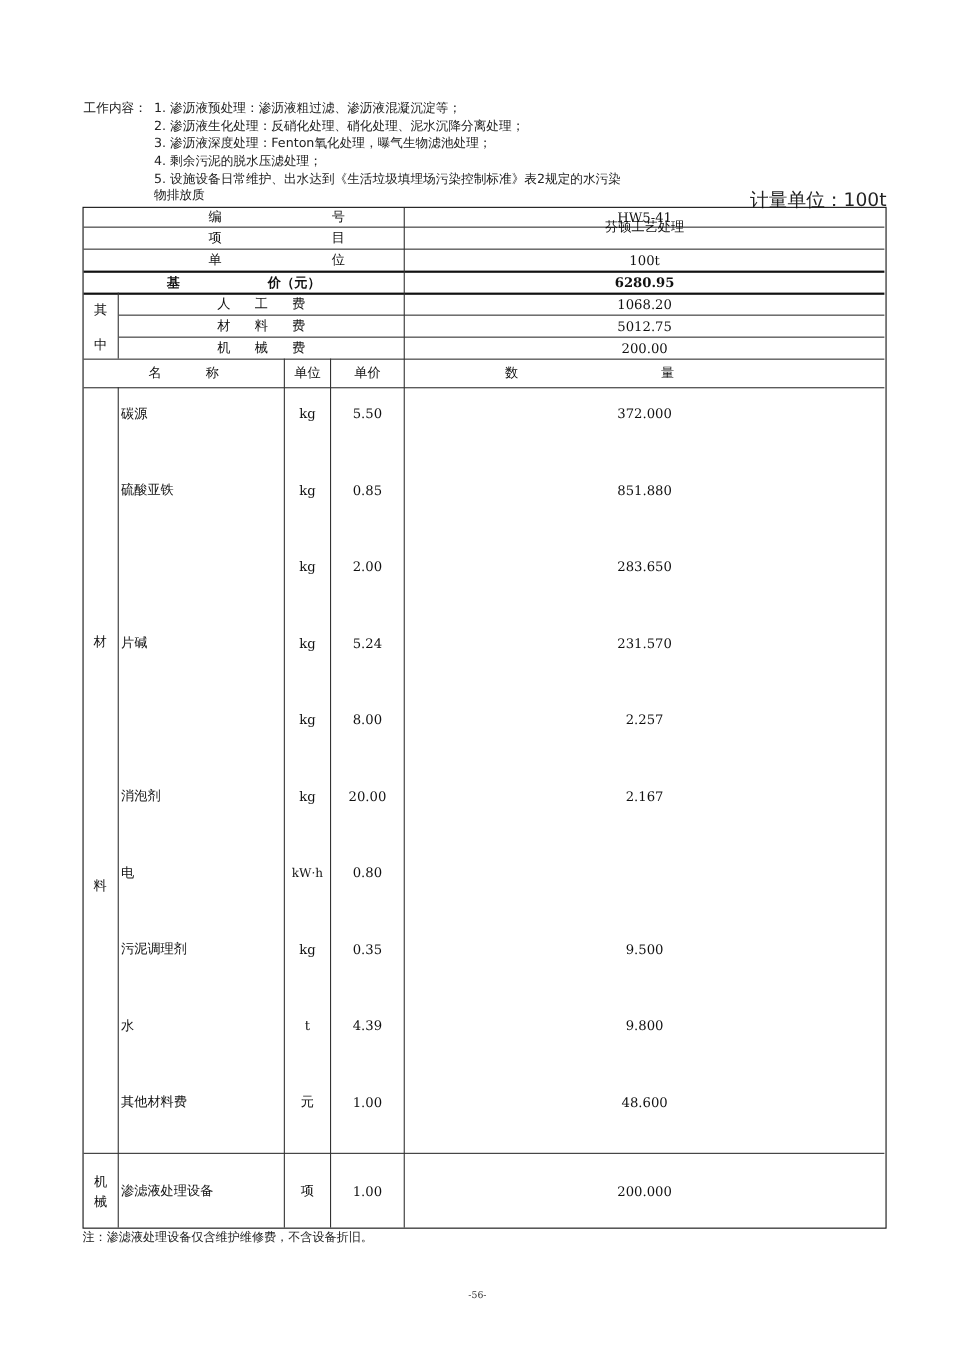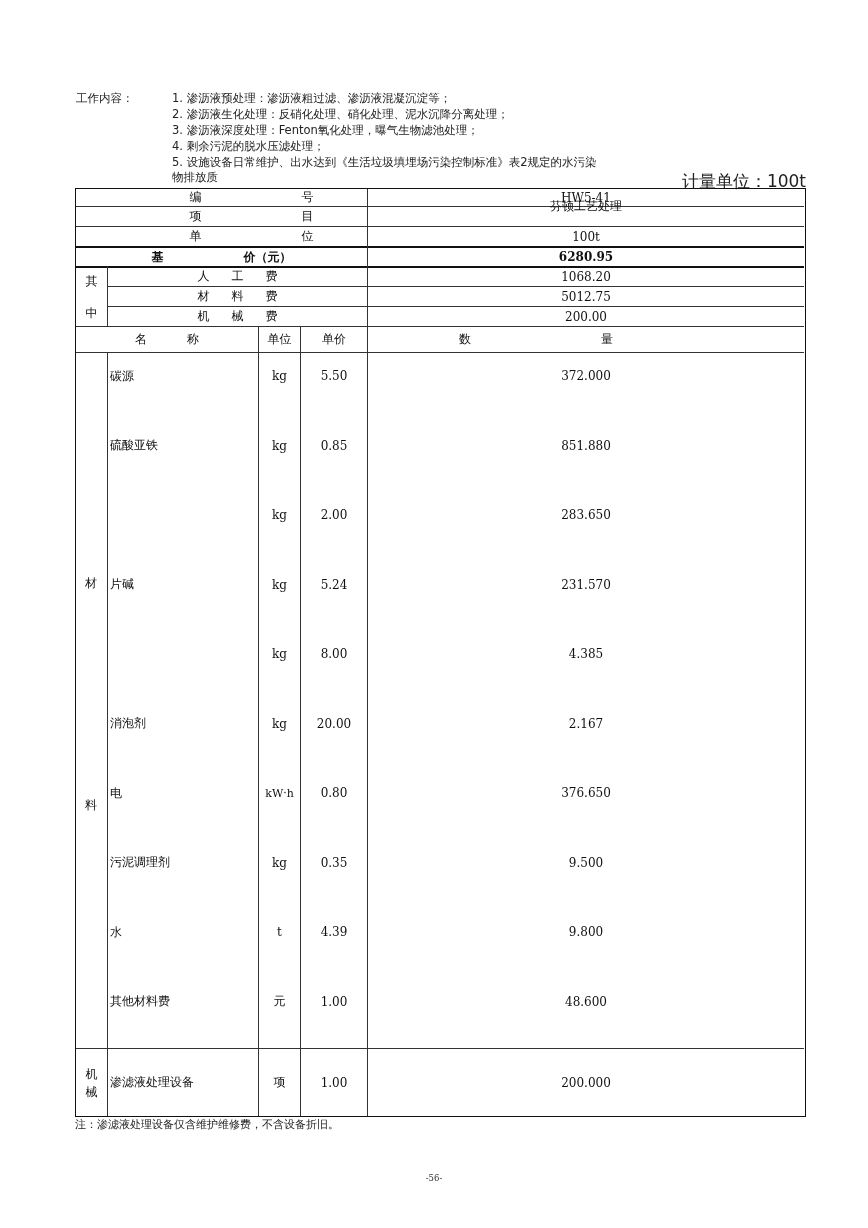--- a/index.html
+++ b/index.html
@@ -1,21 +1,21 @@
 <!DOCTYPE html>
 <html><head>
 <meta charset="utf-8">
 <style>
   html, body { margin: 0; padding: 0; background: #ffffff; }
   body { width: 868px; height: 1228px; position: relative; overflow: hidden;
          font-family: "DejaVu Serif", "Liberation Serif", serif; color: #111; }
   .abs { position: absolute; }
   .work { left: 76px; top: 91px; font-size: 11.5px; line-height: 15.5px; font-family: "DejaVu Sans", "Liberation Sans", sans-serif; color: #222; }
   .work .label { position: absolute; left: 0; top: 0; white-space: nowrap; }
-  .work .line { position: absolute; left: 64px; white-space: nowrap; margin-left: 32px; }
+  .work .line { position: absolute; left: 64px; white-space: nowrap; }
   .measure { right: 62px; top: 170px; font-size: 17px; font-family: "DejaVu Sans", "Liberation Sans", sans-serif; color: #222; white-space: nowrap; }
 
   .tbl { position: absolute; left: 75px; top: 188px; width: 731px; height: 929px;
          border: 1.5px solid #111; box-sizing: border-box; }
   .hl { position: absolute; height: 0; border-top: 1px solid #333; }
   .hl.thick { border-top: 2px solid #111; }
   .vl { position: absolute; width: 0; border-left: 1px solid #333; }
   .cell { position: absolute; display: flex; align-items: center; justify-content: center;
           font-size: 12px; white-space: nowrap; box-sizing: border-box; }
   .cell.left { justify-content: flex-start; padding-left: 2px; }
@@ -142,33 +142,32 @@
     </div>
     <div class="mrow" style="position:absolute;left:0;top:372.5px;width:728px;height:69px">
       <div class="cell left" style="left:32px;top:0;width:150px;height:46px">片碱</div>
       <div class="cell" style="left:183px;top:0;width:41px;height:46px">kg</div>
       <div class="cell" style="left:225px;top:0;width:66px;height:46px">5.24</div>
       <div class="cell" style="left:292px;top:0;width:436px;height:46px">231.570</div>
     </div>
     <div class="mrow" style="position:absolute;left:0;top:442px;width:728px;height:69px">
       <div class="cell" style="left:183px;top:0;width:41px;height:46px">kg</div>
       <div class="cell" style="left:225px;top:0;width:66px;height:46px">8.00</div>
-      <div class="cell" style="left:292px;top:0;width:436px;height:46px">4.385</div>
+      <div class="cell" style="left:292px;top:0;width:436px;height:46px">2.257</div>
     </div>
     <div class="mrow" style="position:absolute;left:0;top:511.5px;width:728px;height:69px">
       <div class="cell left" style="left:32px;top:0;width:150px;height:46px">消泡剂</div>
       <div class="cell" style="left:183px;top:0;width:41px;height:46px">kg</div>
       <div class="cell" style="left:225px;top:0;width:66px;height:46px">20.00</div>
       <div class="cell" style="left:292px;top:0;width:436px;height:46px">2.167</div>
     </div>
     <div class="mrow" style="position:absolute;left:0;top:581px;width:728px;height:69px">
       <div class="cell left" style="left:32px;top:0;width:150px;height:46px">电</div>
       <div class="cell" style="left:183px;top:0;width:41px;height:46px;font-size:11px">kW·h</div>
       <div class="cell" style="left:225px;top:0;width:66px;height:46px">0.80</div>
-      <div class="cell" style="left:292px;top:0;width:436px;height:46px">376.650</div>
     </div>
     <div class="mrow" style="position:absolute;left:0;top:650.5px;width:728px;height:69px">
       <div class="cell left" style="left:32px;top:0;width:150px;height:46px">污泥调理剂</div>
       <div class="cell" style="left:183px;top:0;width:41px;height:46px">kg</div>
       <div class="cell" style="left:225px;top:0;width:66px;height:46px">0.35</div>
       <div class="cell" style="left:292px;top:0;width:436px;height:46px">9.500</div>
     </div>
     <div class="mrow" style="position:absolute;left:0;top:720px;width:728px;height:69px">
       <div class="cell left" style="left:32px;top:0;width:150px;height:46px">水</div>
       <div class="cell" style="left:183px;top:0;width:41px;height:46px">t</div>

